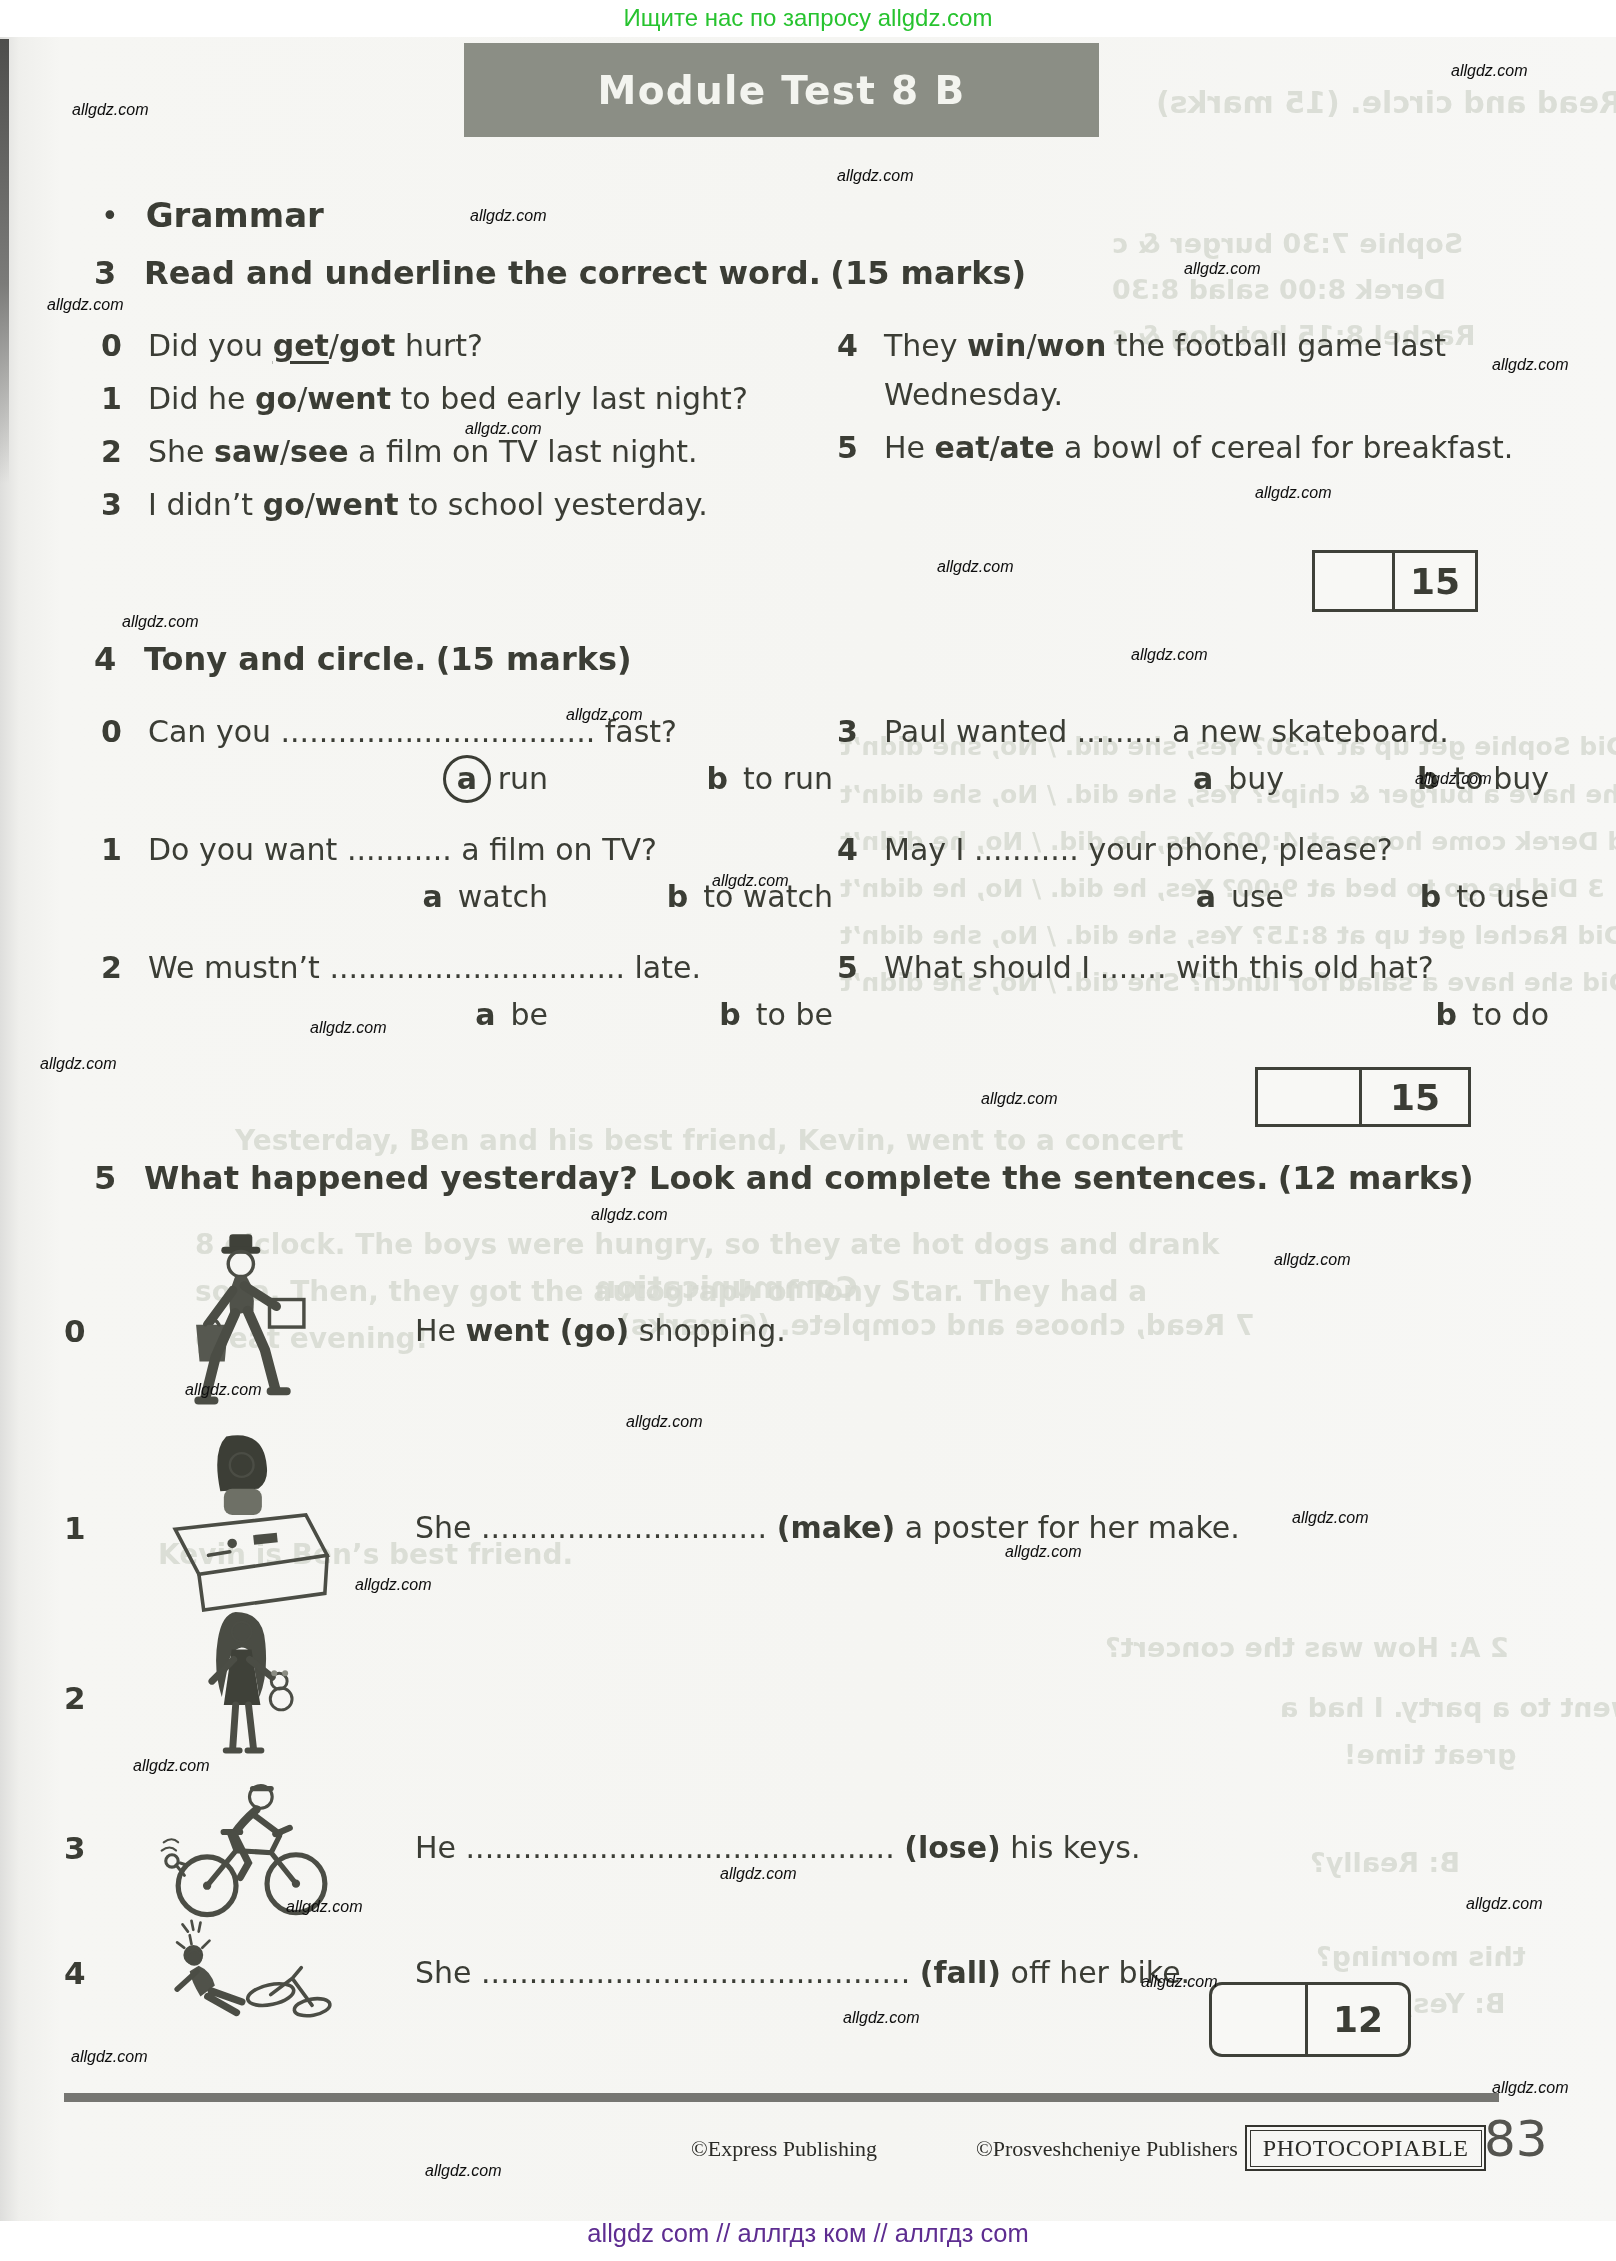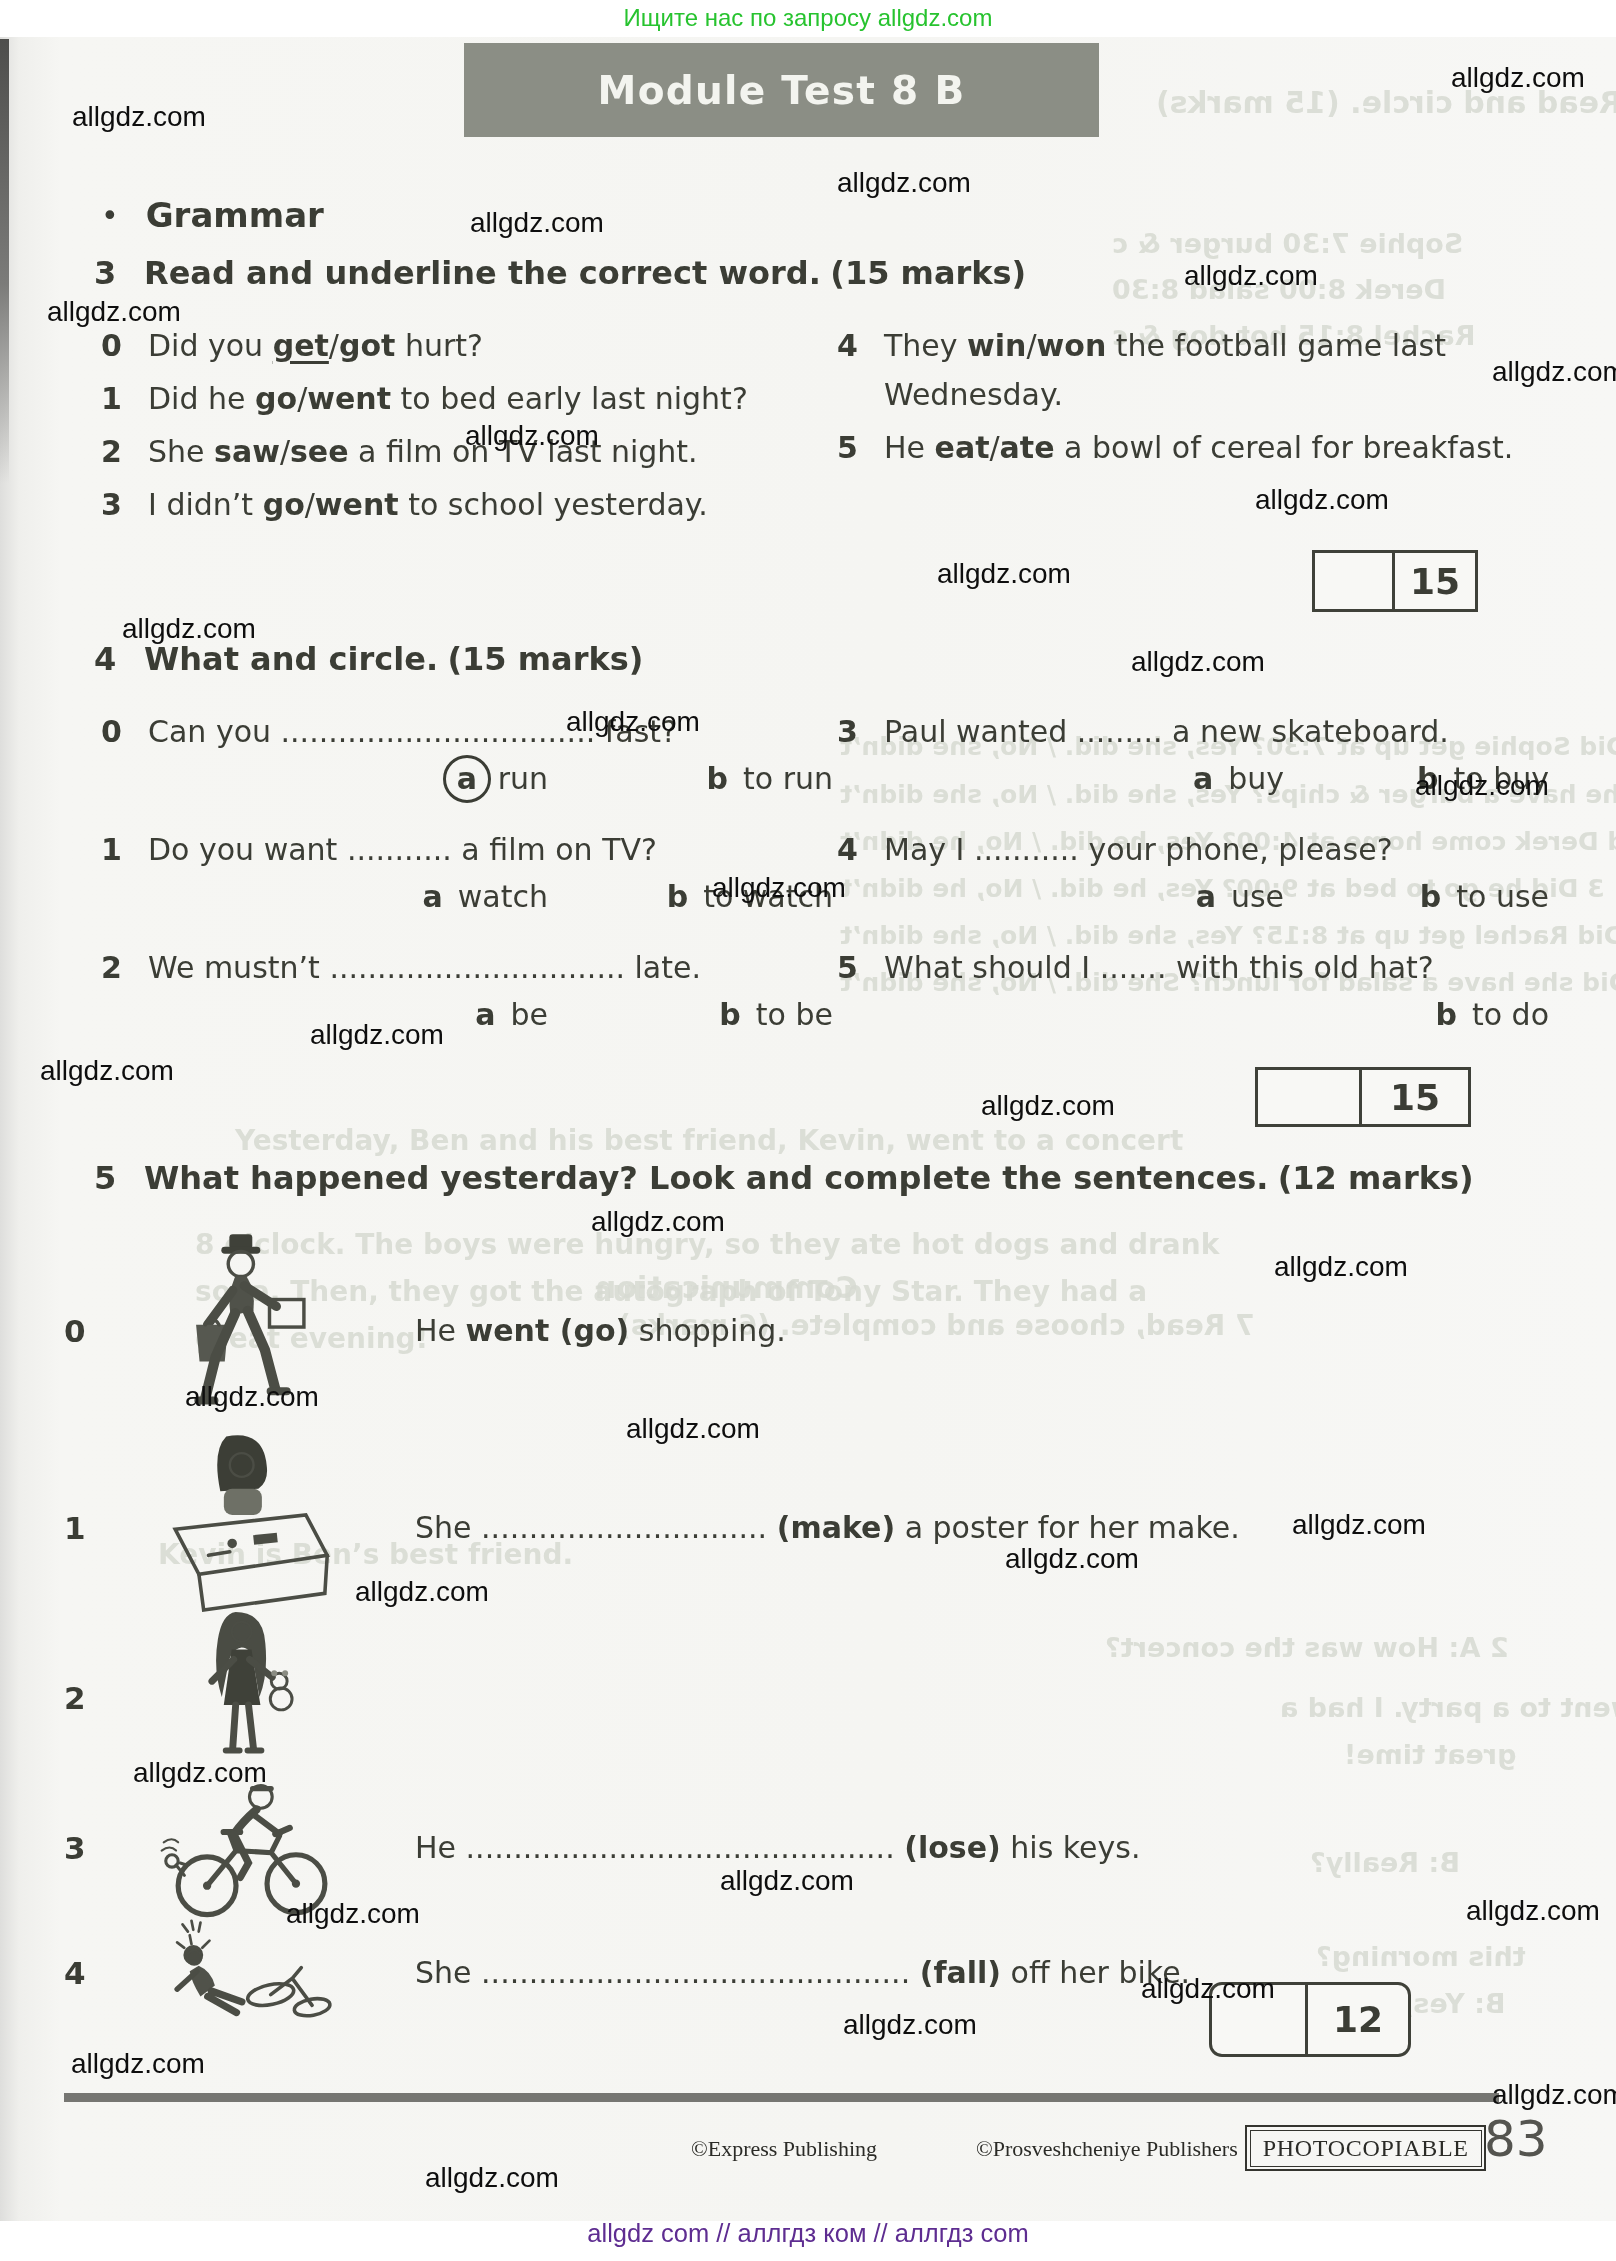--- a/index.html
+++ b/index.html
@@ -29,21 +29,21 @@
     position:absolute; left:0; top:4px; width:100%; text-align:center;
     font-family:"Liberation Sans", sans-serif; font-size:24px; color:#27c32f;
   }
   .bottom-line {
     position:absolute; left:0; top:2219px; width:100%; text-align:center;
     font-family:"Liberation Sans", sans-serif; font-size:25.5px; color:#5e2d91;
   }
   
   .wm {
     position:absolute; font-family:"Liberation Sans", sans-serif;
-    font-size:28px; color:#0e0e0e; white-space:nowrap;
+    font-size:16px; color:#0e0e0e; white-space:nowrap;font-style:italic;
   }
   
   .ghost {
     position:absolute; color:#d7dad2; font-size:27px; font-weight:700;
     white-space:nowrap; opacity:.85;
   }
   .ghost.mirror { transform:scaleX(-1); }
   
   .grammar-line { position:absolute; left:101px; top:195px; display:flex; align-items:center; }
   .grammar-line .bullet { font-size:30px; margin-right:27px; }
@@ -198,21 +198,21 @@
     </div>
   </div>
 
   <div class="score-box" id="score3">
     <div class="cell-label"></div>
     <div class="cell-val">15</div>
   </div>
 
   <div class="sec-head" id="s4-head">
     <span class="n">4</span>
-    <span>What and circle.</span>
+    <span>Tony and circle.</span>
     <span class="marks">(15 marks)</span>
   </div>
 
   <div class="s4-col" id="s4-left">
     <div class="s4-item">
       <div class="q-line">
           <span class="num">0</span>
           <span>Can you ................................. fast?</span>
         </div>
       <div class="opts">

